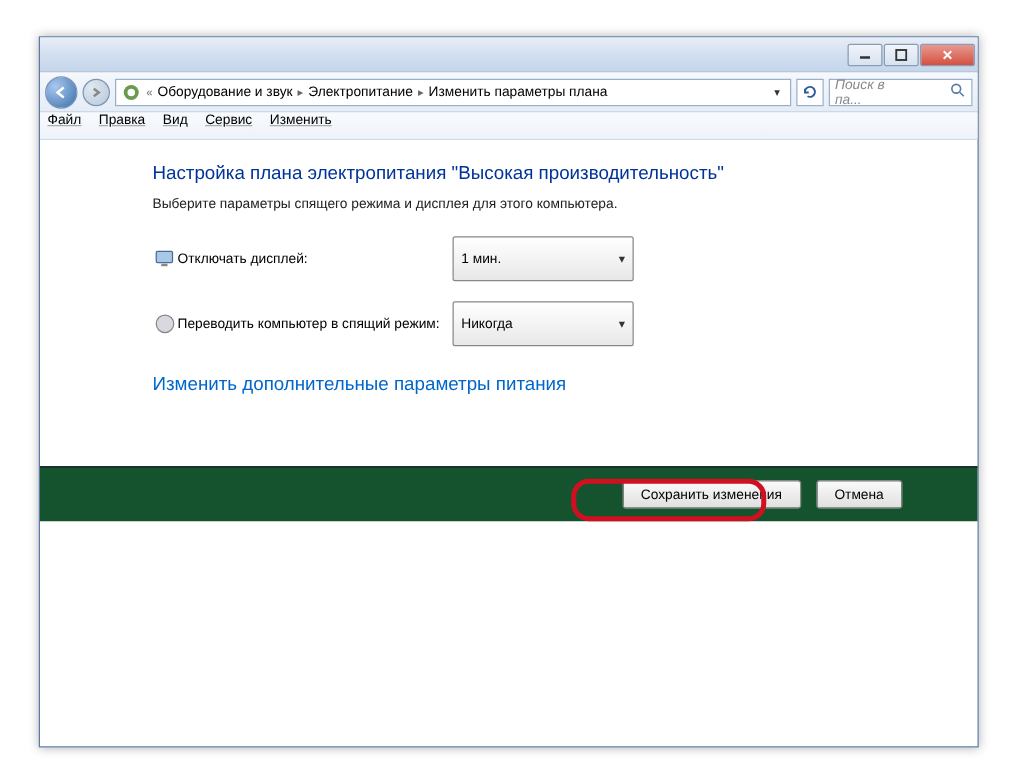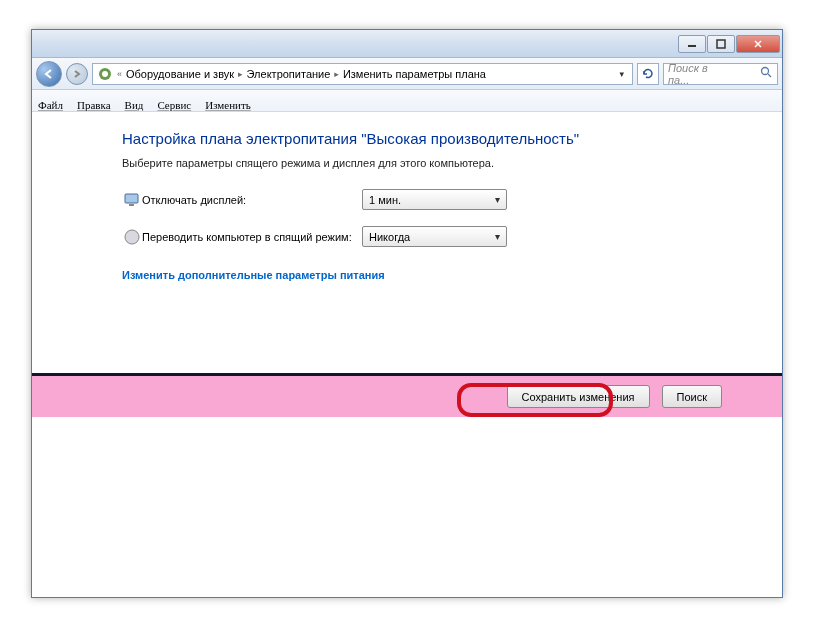--- a/index.html
+++ b/index.html
@@ -113,25 +113,24 @@
   font-style: italic;
   font-size: 11px;
   gap: 28px;
 }
 .searchbox .sicon { margin-left: auto; color: #5a7aa8; font-style: normal; }
 .menubar {
   height: 22px;
   background: linear-gradient(to bottom, #f8fafd, #eef3fa);
   border-bottom: 1px solid #d0dae8;
   display: flex;
-  align-items: flex-end;
+  align-items: flex-start;
   padding: 0 6px;
   gap: 14px;
   font-size: 11px;
-  font-family: Liberation Serif, serif;
 }
 .menubar span { text-decoration: underline; text-decoration-color: rgba(0,0,0,0.3); cursor: pointer; }
 .content {
   padding: 18px 0 0 90px;
 }
 .heading {
   color: #003399;
   font-size: 15px;
   margin-bottom: 10px;
 }
@@ -150,21 +149,21 @@
   display: inline-flex;
   align-items: center;
   justify-content: center;
 }
 .setting-label {
   width: 220px;
   font-size: 11px;
 }
 .dropdown {
   width: 145px;
-  height: 21px;
+  height: 36px;
   border: 1px solid #888;
   border-radius: 2px;
   background: linear-gradient(to bottom, #fff, #e8e8e8);
   display: flex;
   align-items: center;
   padding: 0 6px;
   font-size: 11px;
   cursor: pointer;
   position: relative;
 }
@@ -174,33 +173,32 @@
   right: 6px;
   color: #333;
   font-size: 10px;
 }
 .links {
   margin-top: 22px;
 }
 .link {
   display: block;
   color: #0066cc;
-  font-size: 11px;
+  font-size: 15px;
   margin-bottom: 14px;
   cursor: pointer;
   width: fit-content;
-  font-weight: bold;
 }
 .footer {
   position: absolute;
   left: 0; right: 0;
   top: 343px;
   height: 44px;
-  border-top: 3px solid #0f172a;
-  background: #f9a8d4;
+  border-top: 1px solid #0f172a;
+  background: #14532d;
   display: flex;
   align-items: center;
   justify-content: flex-end;
   padding-right: 60px;
   gap: 12px;
 }
 .btn {
   height: 23px;
   padding: 0 14px;
   border: 1px solid #888;
@@ -323,18 +321,18 @@
       </div>
     </div>
 
     <div class="links">
       <span class="link">Изменить дополнительные параметры питания</span>
     </div>
   </div>
 
   <div class="footer">
     <div class="btn">Сохранить изменения</div>
-    <div class="btn">Поиск</div>
+    <div class="btn">Отмена</div>
   </div>
 
   <div class="highlight-ring" style="left:425px; top:353px; width:156px; height:34px;"></div>
 
 </div>
 
 </body></html>

